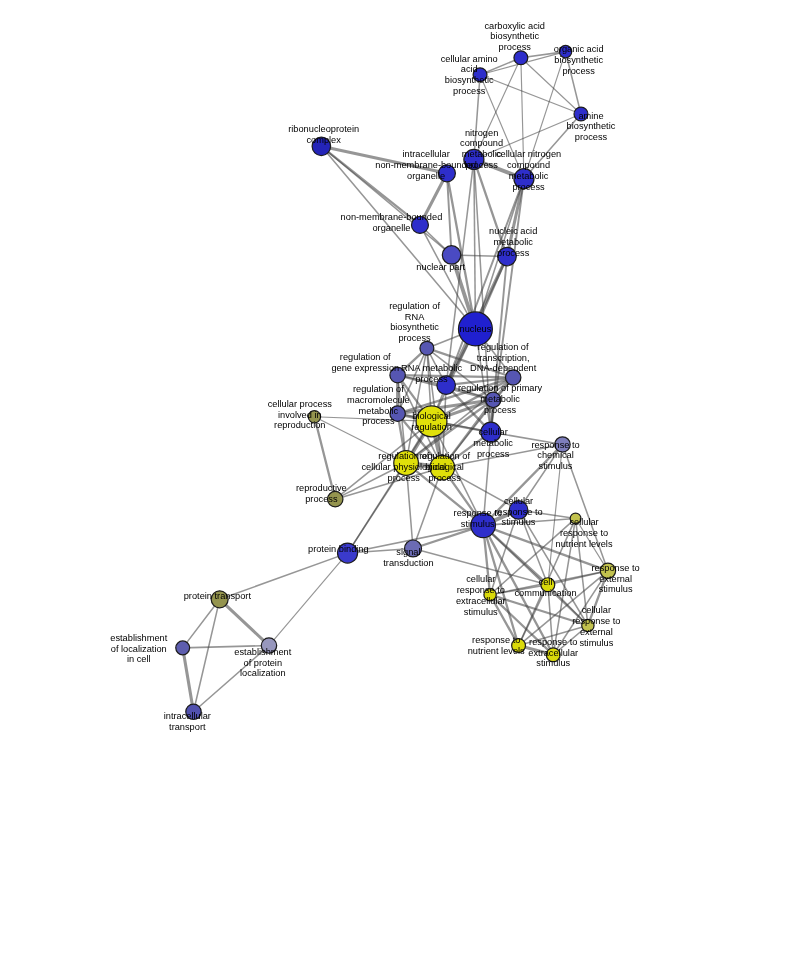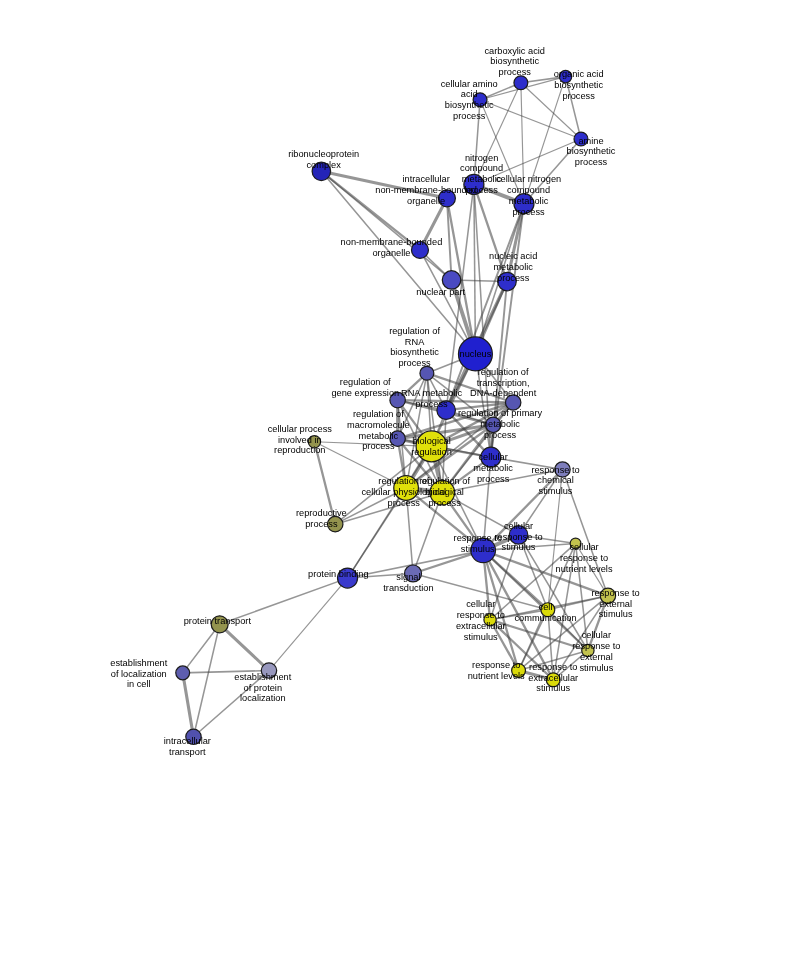--- a/index.html
+++ b/index.html
@@ -7,21 +7,20 @@
     padding: 0;
     background: #ffffff;
     font-family: "Liberation Sans", sans-serif;
   }
   .stage {
     position: relative;
     width: 786px;
     height: 748px;
     background: #ffffff;
     overflow: hidden;
-    margin-top: 25px;
   }
   svg {
     display: block;
     width: 100%;
     height: 100%;
   }
   svg text {
     font-family: "Liberation Sans", sans-serif;
     fill: #000000;
   }

